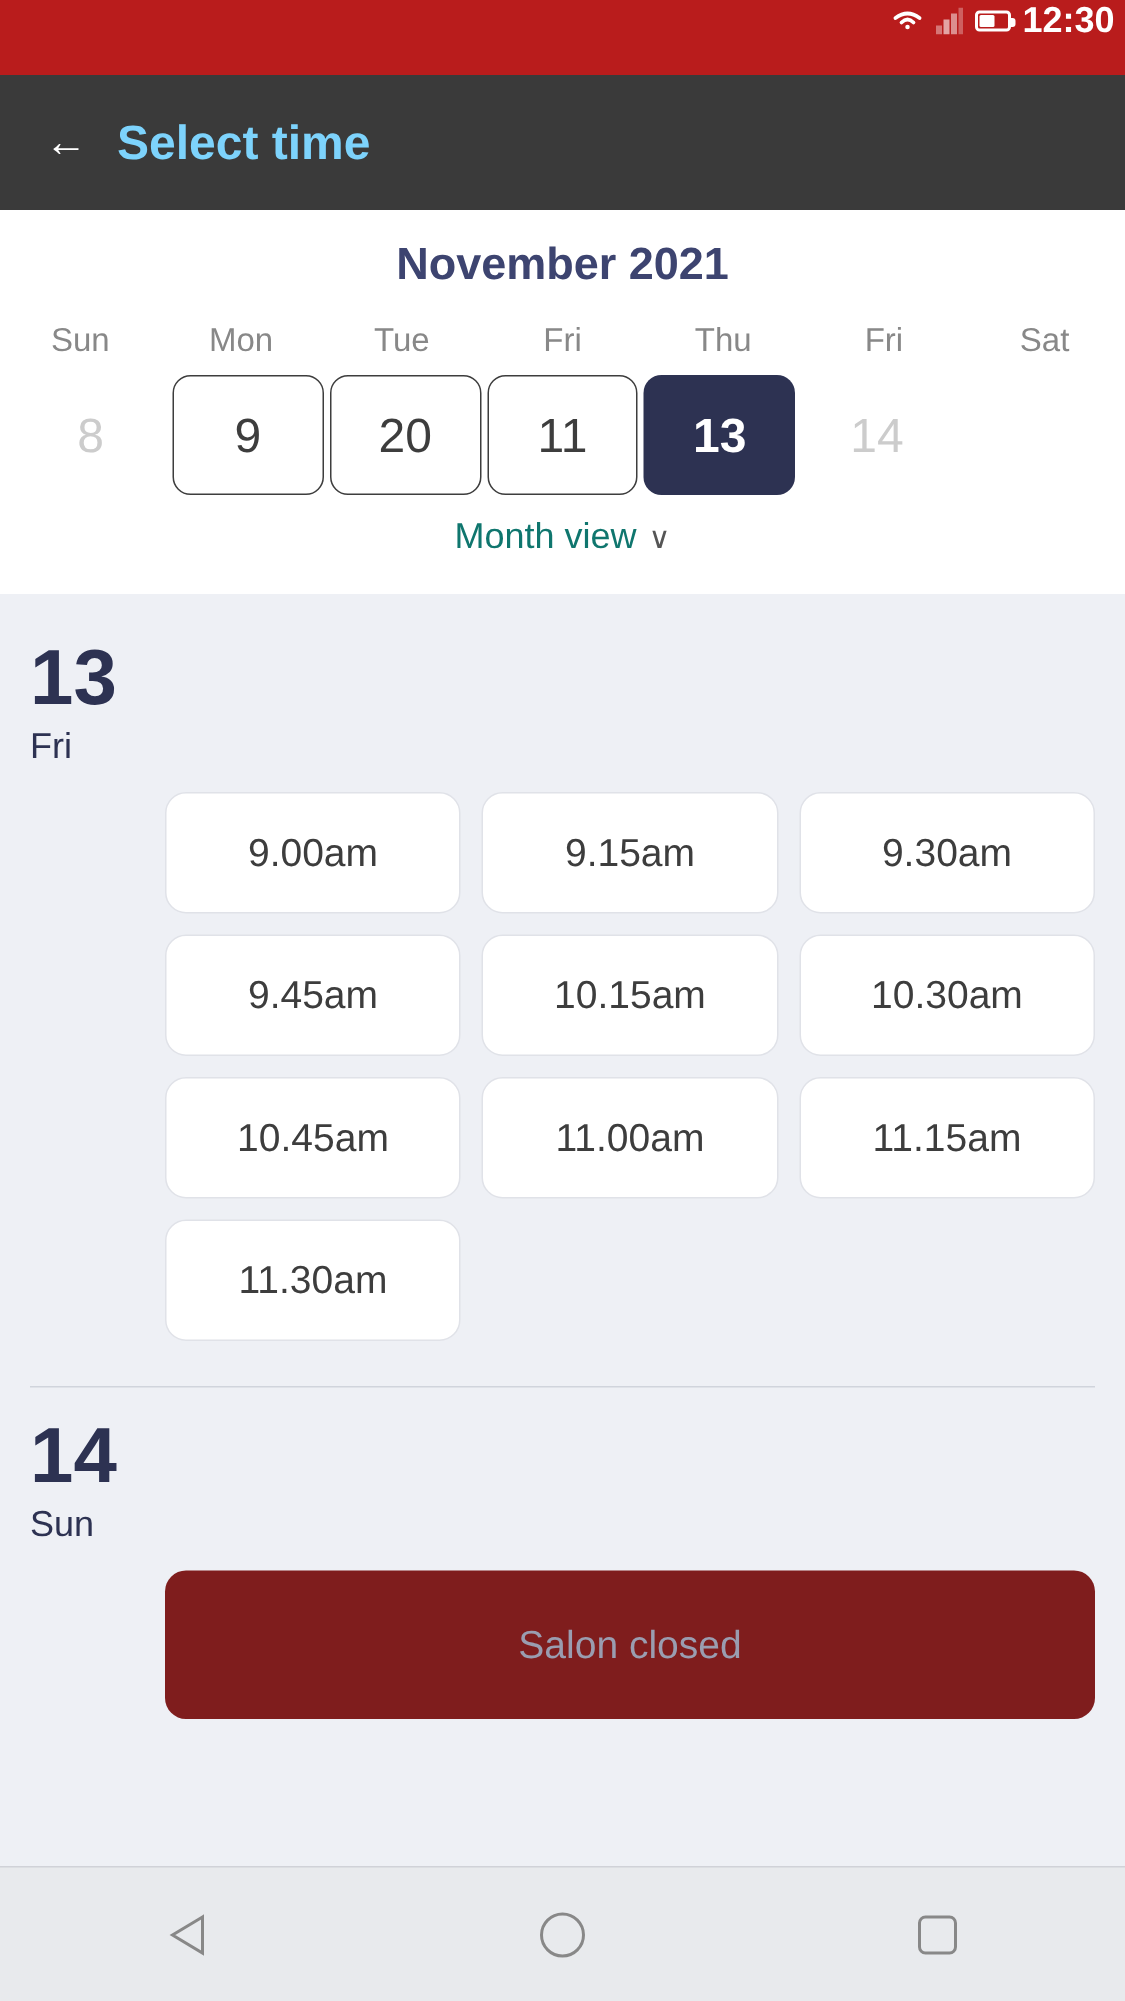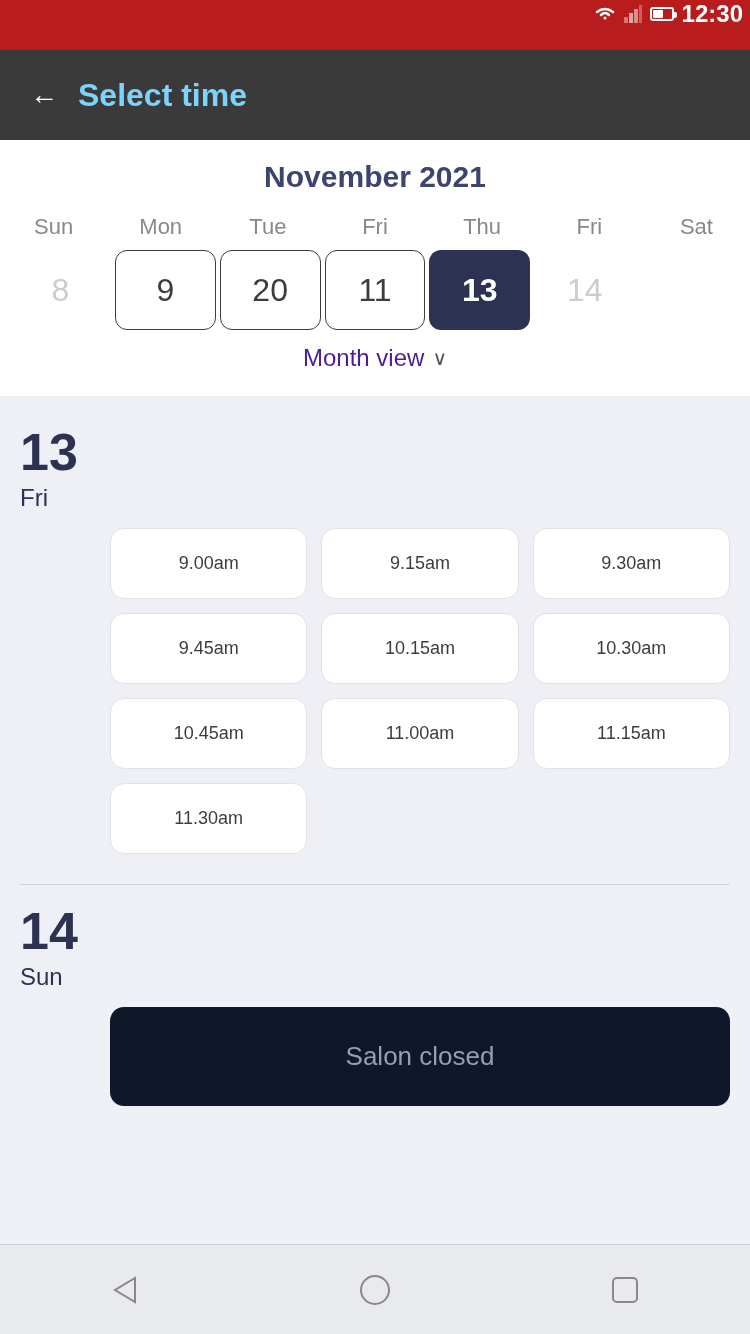--- a/index.html
+++ b/index.html
@@ -141,21 +141,21 @@
     .month-view-toggle {
       display: flex;
       align-items: center;
       justify-content: center;
       padding: 14px 0 14px;
       gap: 8px;
       cursor: pointer;
     }
     .month-view-label {
       font-size: 24px;
-      color: #4c1d95;
+      color: #0f766e;
     }
     .chevron-down {
       font-size: 20px;
       color: #555;
     }
 
     
     .time-section {
       background: #eef0f5;
       flex: 1;
@@ -186,37 +186,37 @@
       display: grid;
       grid-template-columns: repeat(3, 1fr);
       gap: 14px;
       margin-left: 90px;
     }
     .time-slot {
       background: white;
       border-radius: 14px;
       padding: 24px 10px;
       text-align: center;
-      font-size: 18px;
+      font-size: 26px;
       color: #3d3d3d;
       cursor: pointer;
       border: 1px solid #e0e2e8;
     }
 
     
     .divider {
       height: 1px;
       background: #d0d4dc;
       margin: 10px 0 20px;
     }
 
     
     .closed-block {
       margin-left: 90px;
-      background: #0f172a;
+      background: #7f1d1d;
       border-radius: 14px;
       padding: 34px;
       text-align: center;
       font-size: 26px;
       color: #9a9db0;
     }
 
     
     .bottom-nav {
       background: #e8eaed;

